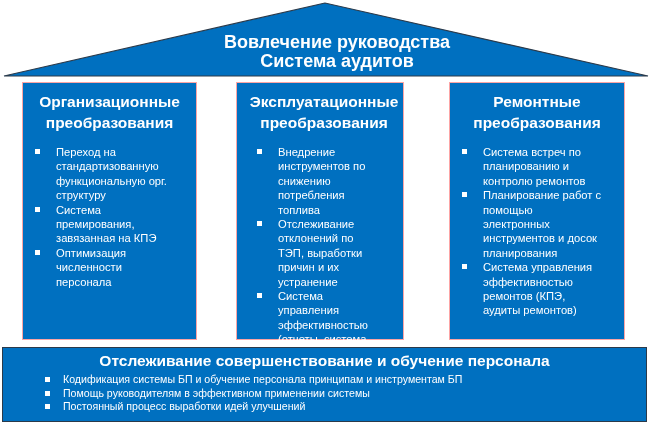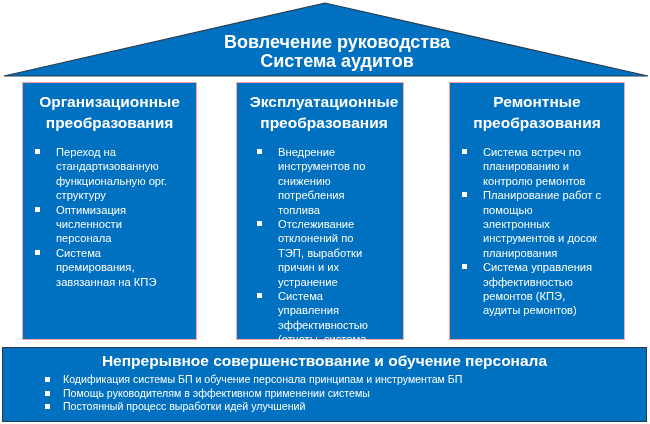--- a/index.html
+++ b/index.html
@@ -34,22 +34,22 @@
   <div>Система аудитов</div>
 </div>
 
 <div class="pillar" style="left:22px; width:175px;">
   <div class="pillar-title">
     <div>Организационные</div>
     <div>преобразования</div>
   </div>
   <ul class="pillar-list">
     <li><span class="bullet"></span><span>Переход на стандартизованную функциональную орг. структуру</span></li>
+    <li><span class="bullet"></span><span>Система премирования, завязанная на КПЭ</span></li>
     <li><span class="bullet"></span><span>Оптимизация численности персонала</span></li>
-    <li><span class="bullet"></span><span>Система премирования, завязанная на КПЭ</span></li>
   </ul>
 </div>
 
 <div class="pillar" style="left:236px; width:168px;padding-left:8px;">
   <div class="pillar-title">
     <div>Эксплуатационные</div>
     <div>преобразования</div>
   </div>
   <ul class="pillar-list">
     <li><span class="bullet"></span><span>Внедрение инструментов по снижению потребления топлива</span></li>
@@ -64,19 +64,19 @@
     <div>преобразования</div>
   </div>
   <ul class="pillar-list">
     <li><span class="bullet"></span><span>Система встреч по планированию и контролю ремонтов</span></li>
     <li><span class="bullet"></span><span>Планирование работ с помощью электронных инструментов и досок планирования</span></li>
     <li><span class="bullet"></span><span>Система управления эффективностью ремонтов (КПЭ, аудиты ремонтов)</span></li>
   </ul>
 </div>
 
 <div class="base">
-  <div class="base-title">Непрерывное совершенствование и обучение персонала</div>
+  <div class="base-title">Отслеживание совершенствование и обучение персонала</div>
   <ul class="base-list">
     <li><span class="bullet"></span><span>Кодификация системы БП и обучение персонала принципам и инструментам БП</span></li>
     <li><span class="bullet"></span><span>Помощь руководителям в эффективном применении системы</span></li>
     <li><span class="bullet"></span><span>Постоянный процесс выработки идей улучшений</span></li>
   </ul>
 </div>
 
 </body></html>

